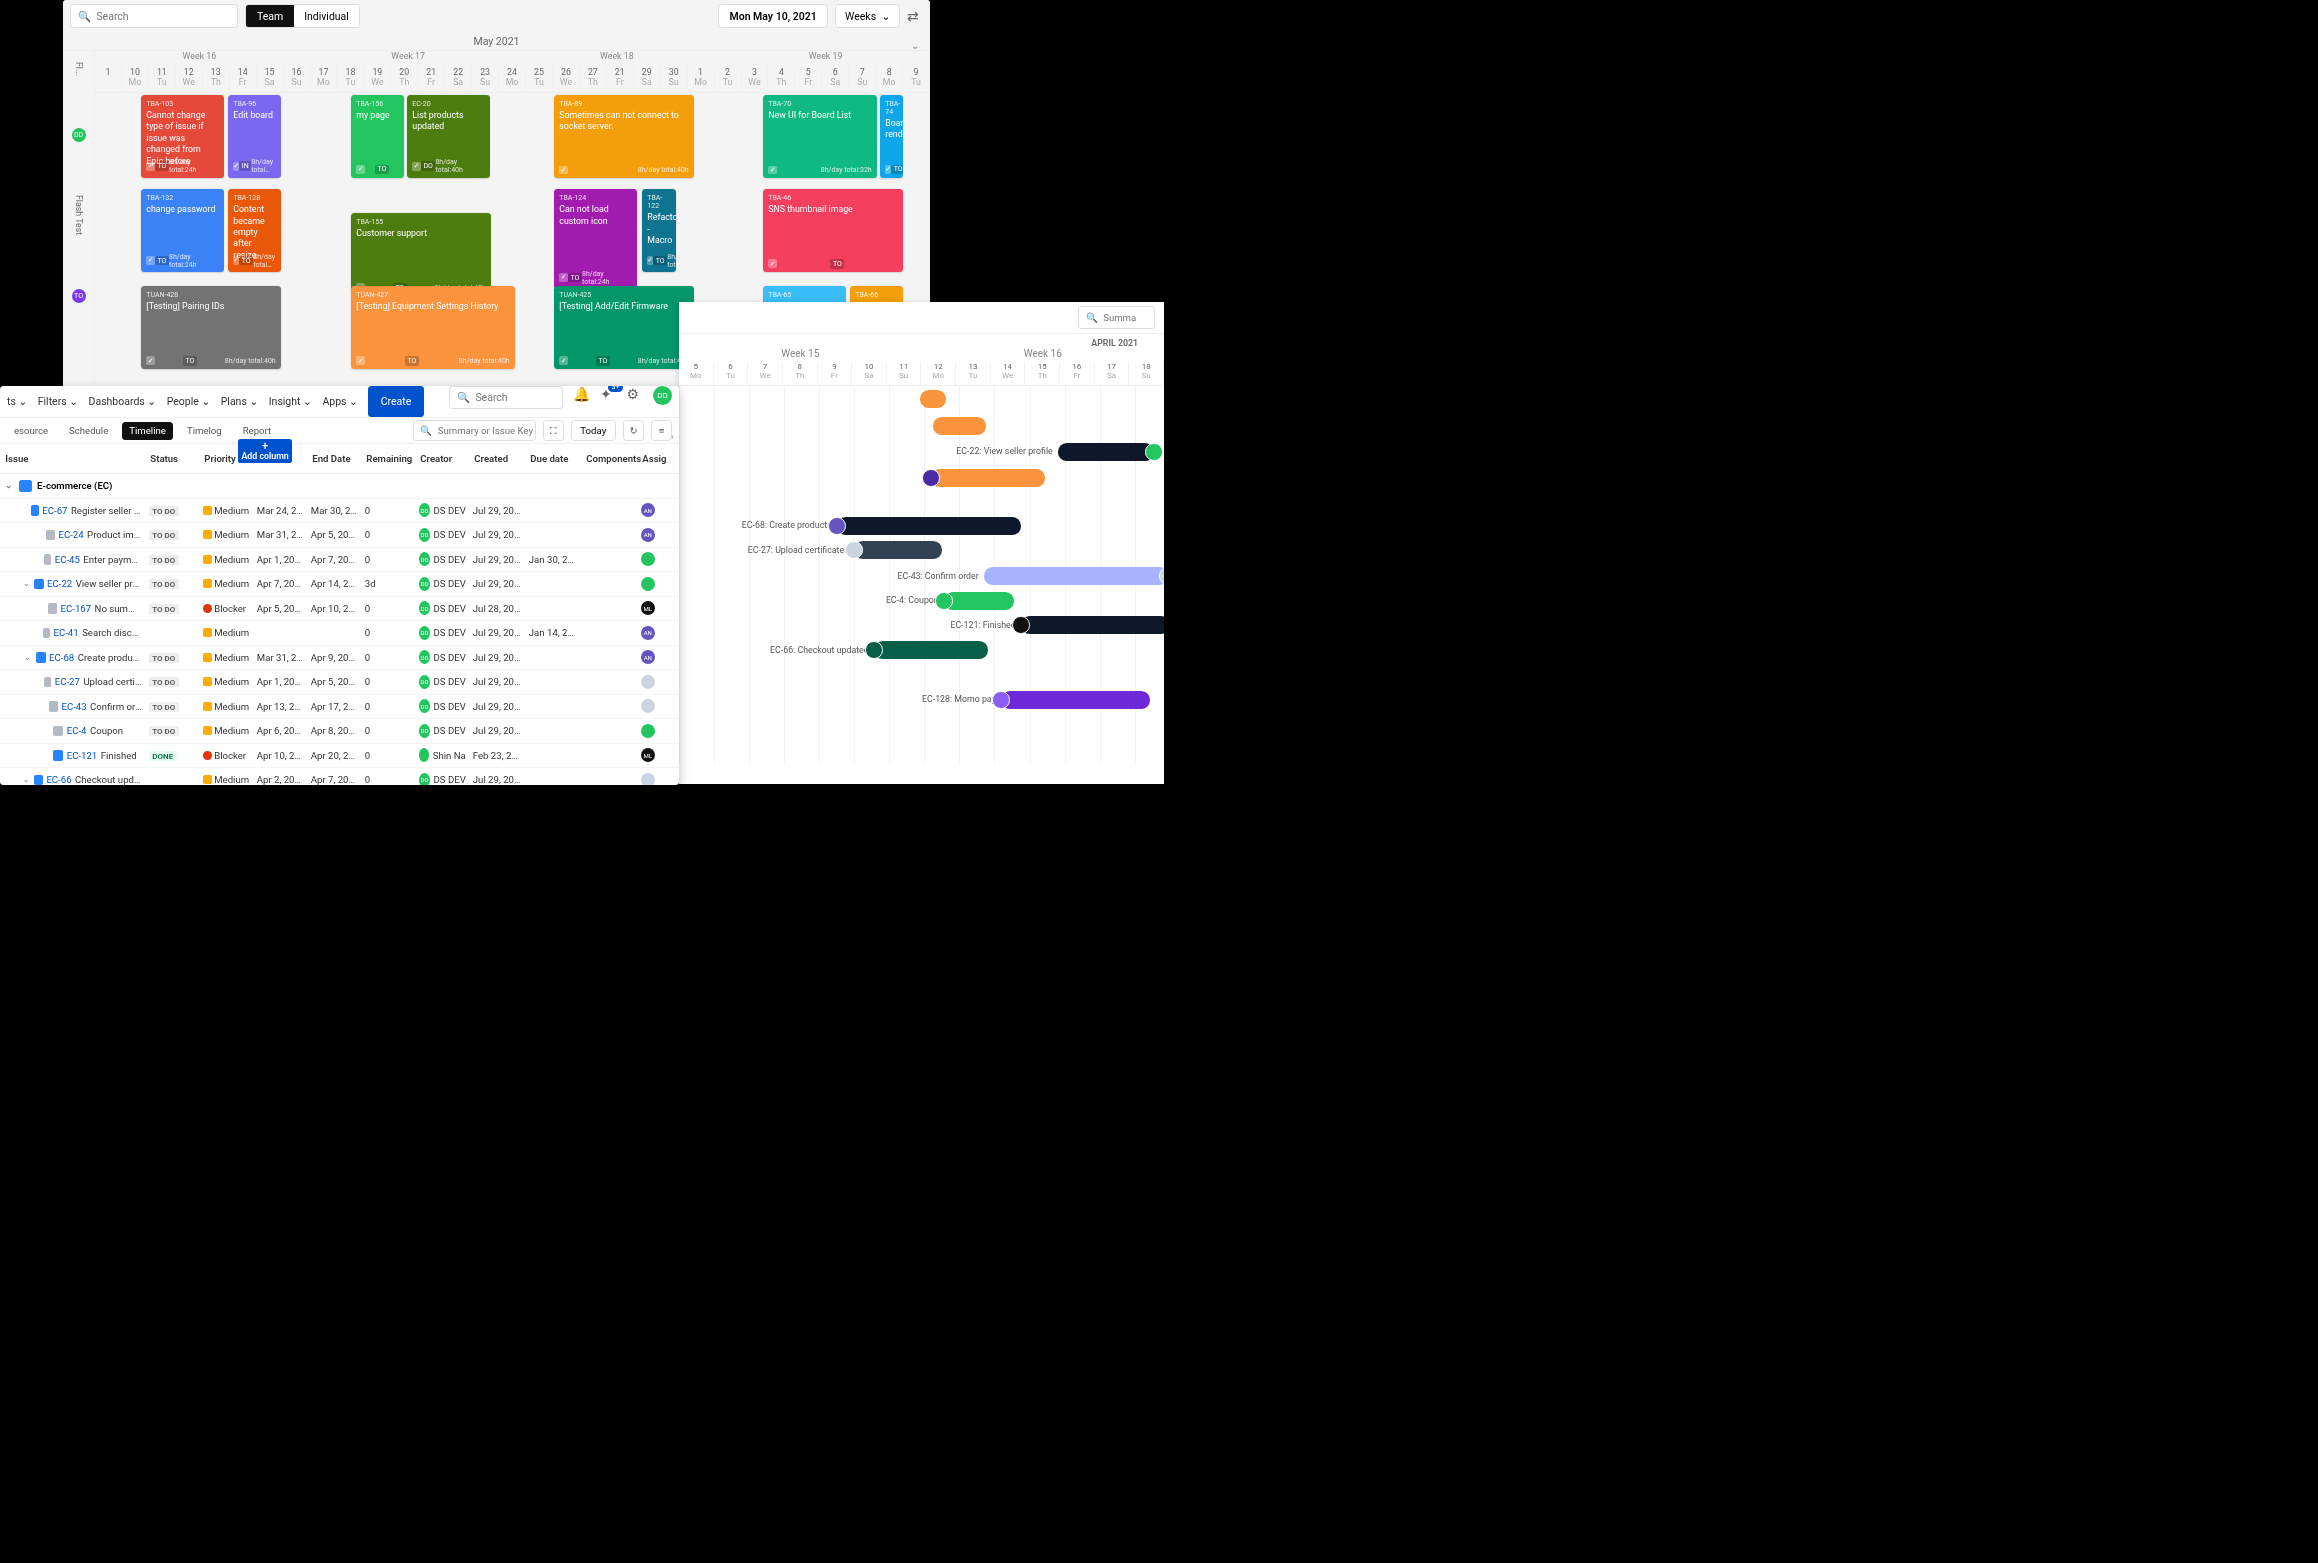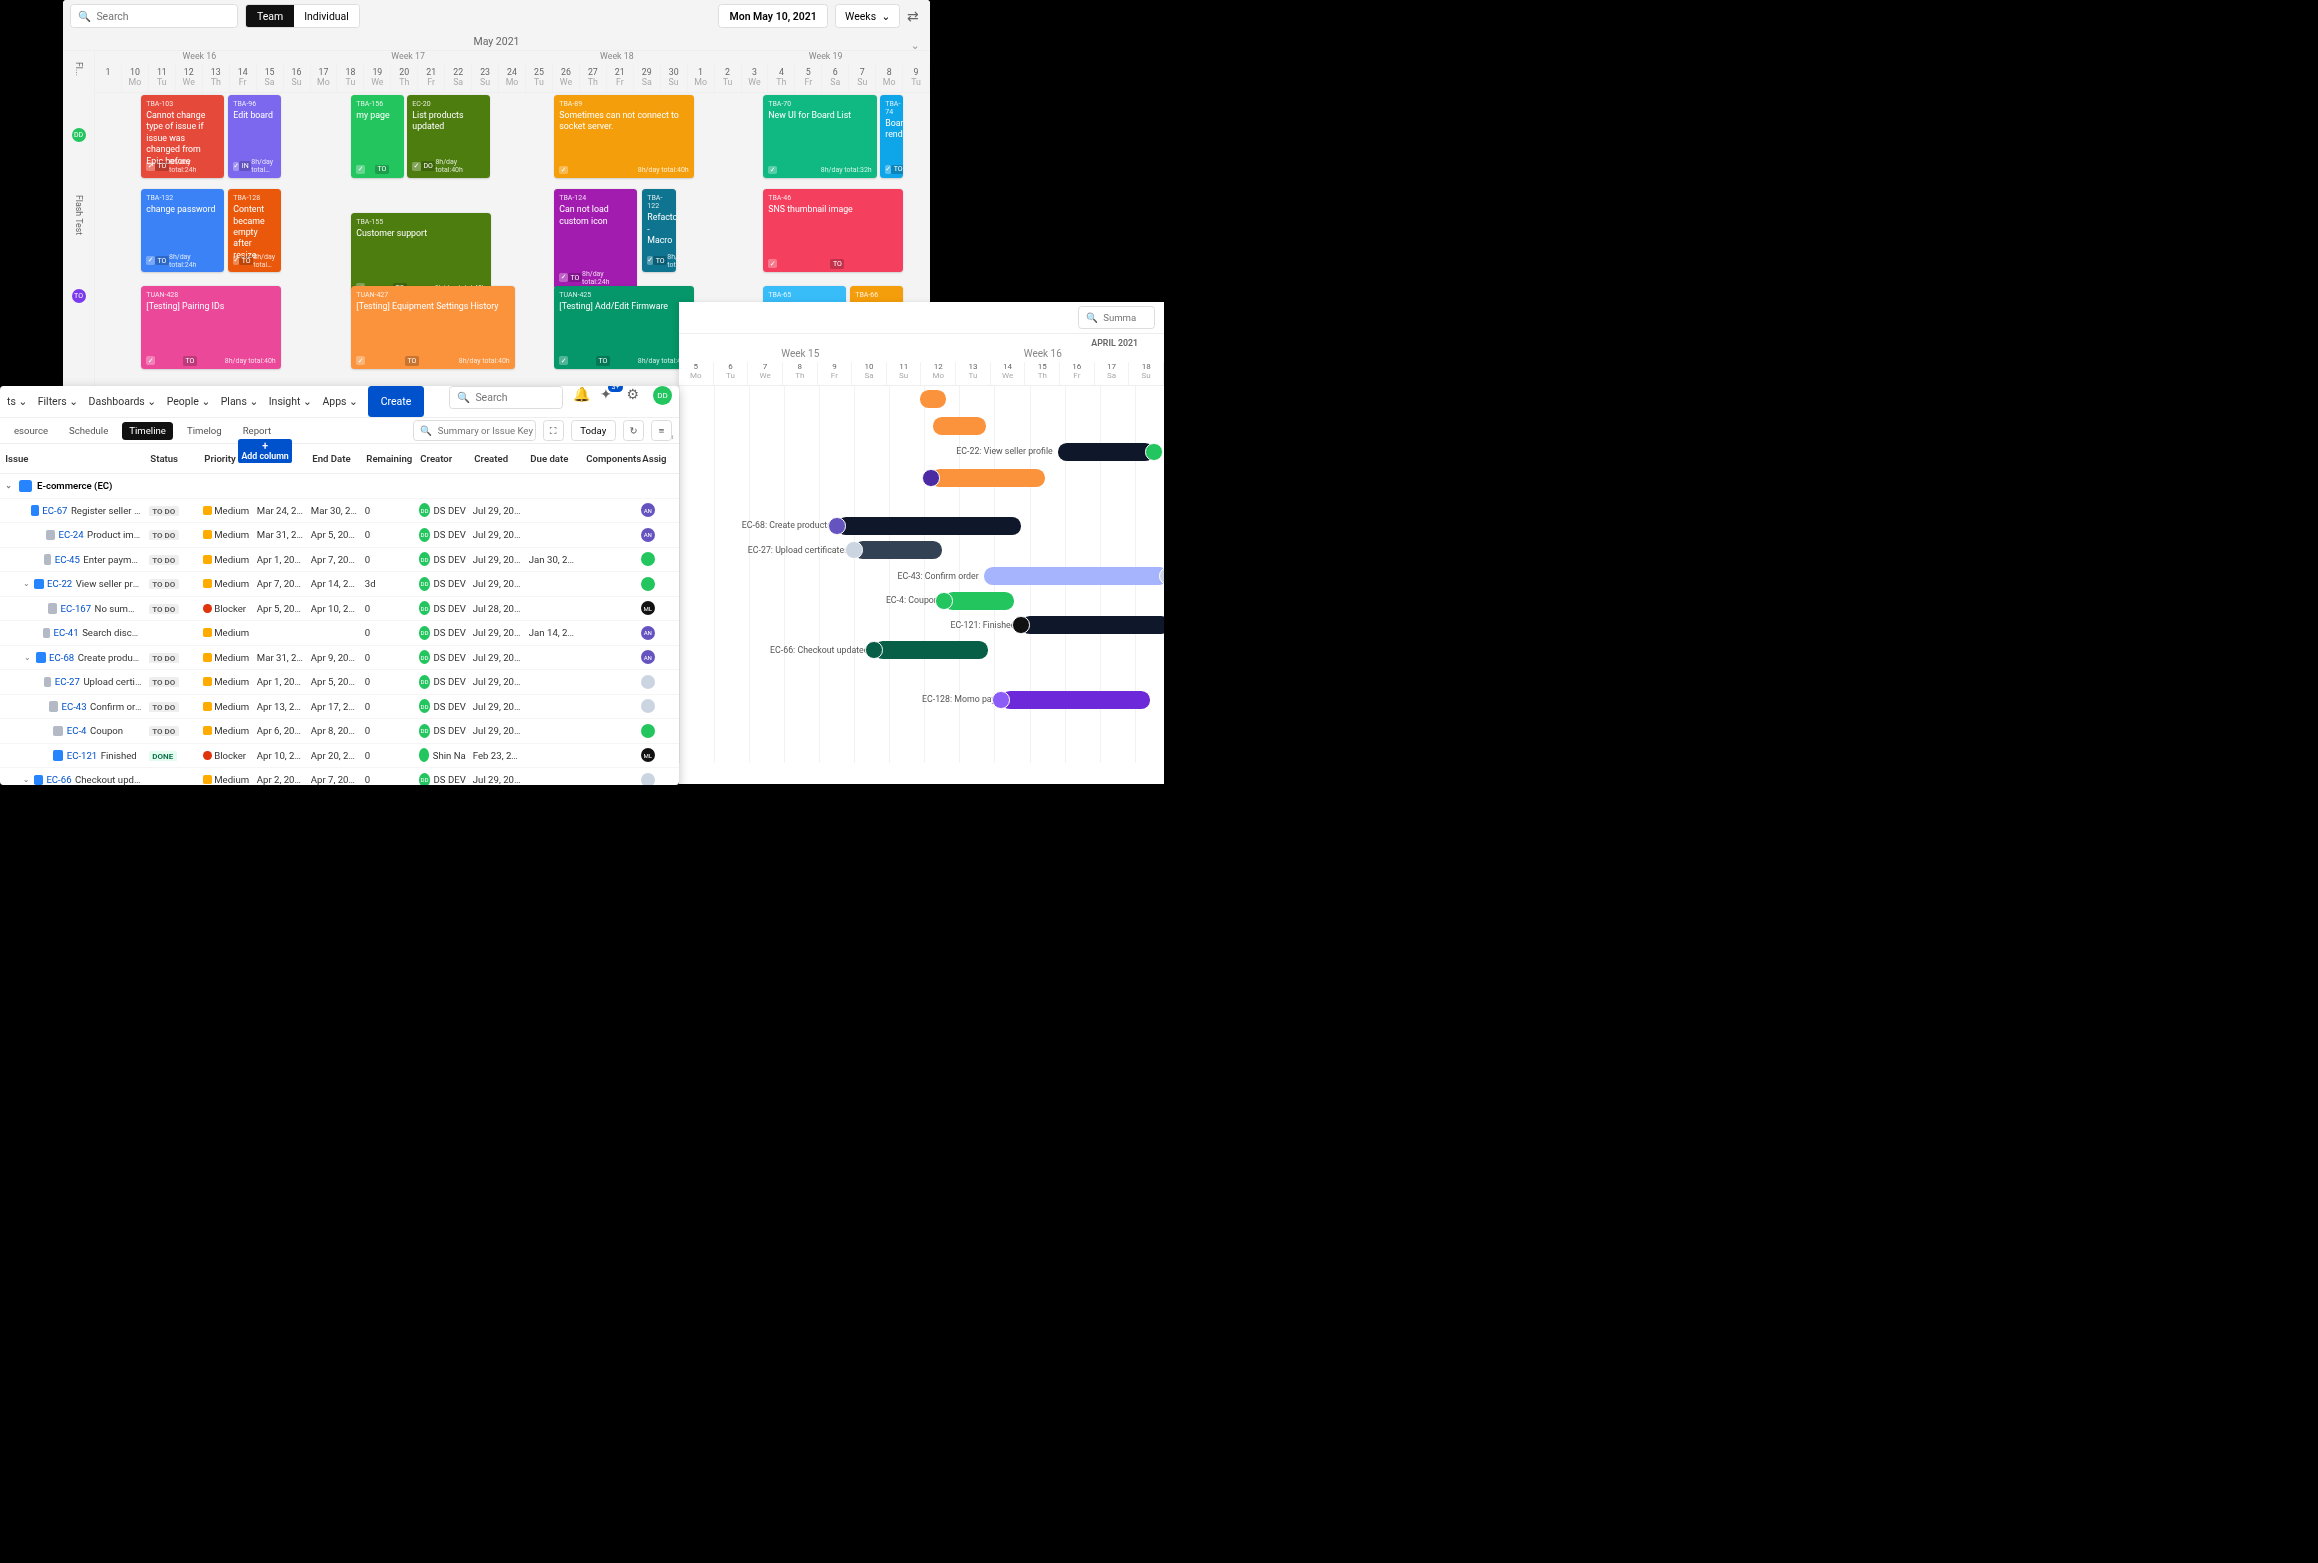--- a/index.html
+++ b/index.html
@@ -401,21 +401,21 @@
           </div>
           <div class="card" style="background: rgb(244, 63, 94); left: 668px; top: 96px; width: 140px; height: 83px;">
             <span class="key">TBA-46</span>
     <span class="ttl">SNS thumbnail image</span>
     <div class="foot">
               <span class="chk">✓</span>
     <span class="chip">TO</span>
     <span style="opacity:.8"></span>
             </div>
           </div>
-          <div class="card" style="background: #ec4899; left: 46px; top: 193px; width: 140px; height: 83px;">
+          <div class="card" style="background: #737373; left: 46px; top: 193px; width: 140px; height: 83px;">
             <span class="key">TUAN-428</span>
     <span class="ttl">[Testing] Pairing IDs</span>
     <div class="foot">
               <span class="chk">✓</span>
     <span class="chip">TO</span>
     <span style="opacity:.8">8h/day total:40h</span>
             </div>
           </div>
           <div class="card" style="background: rgb(251, 146, 60); left: 256px; top: 193px; width: 164px; height: 83px;">
             <span class="key">TUAN-427</span>

